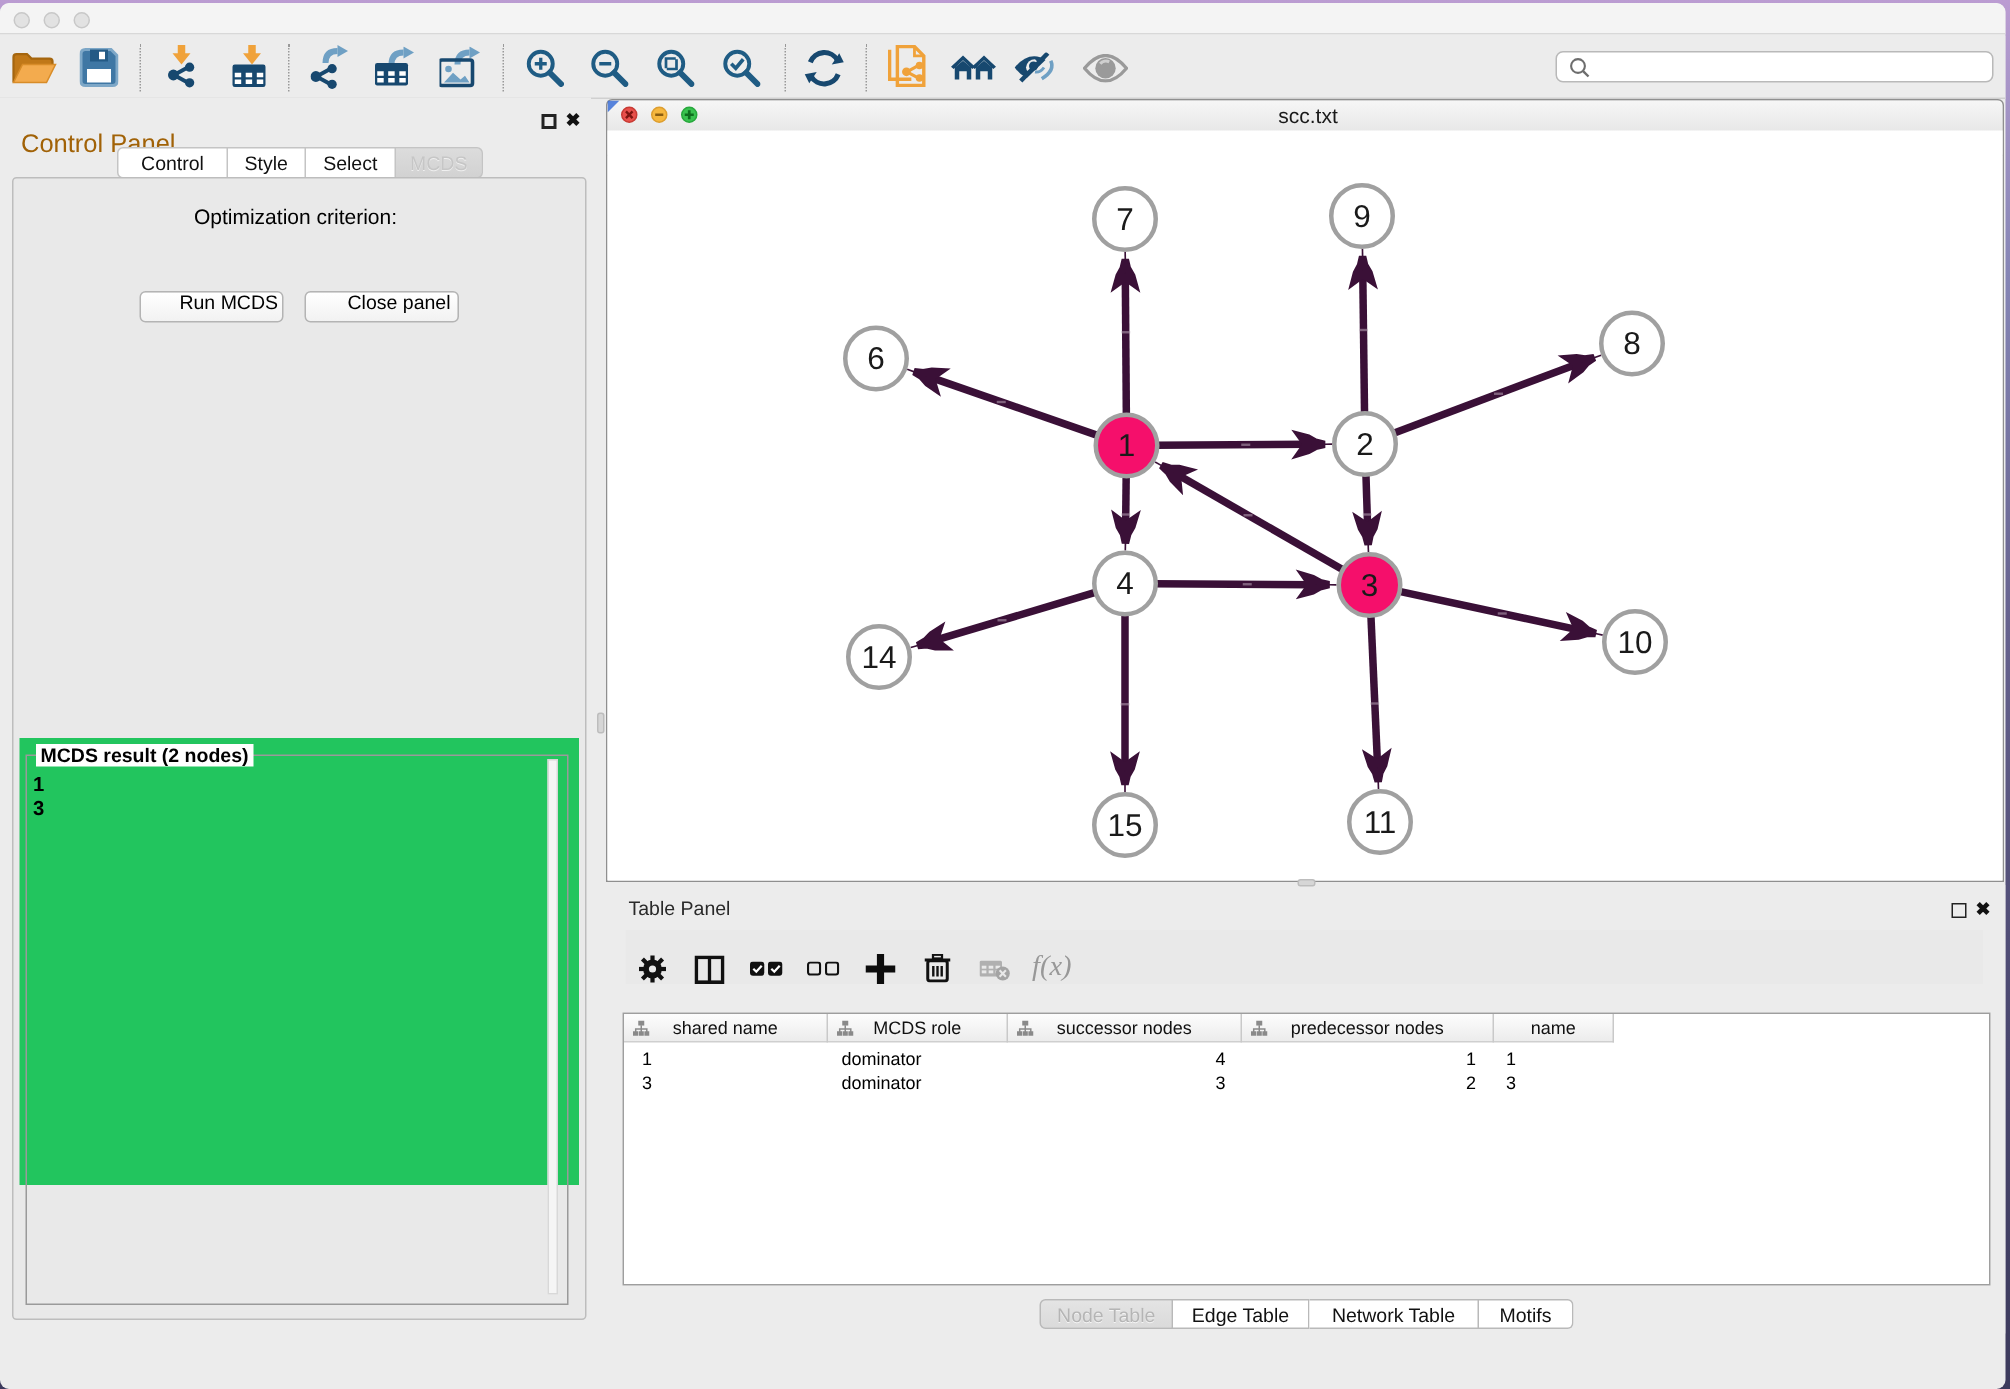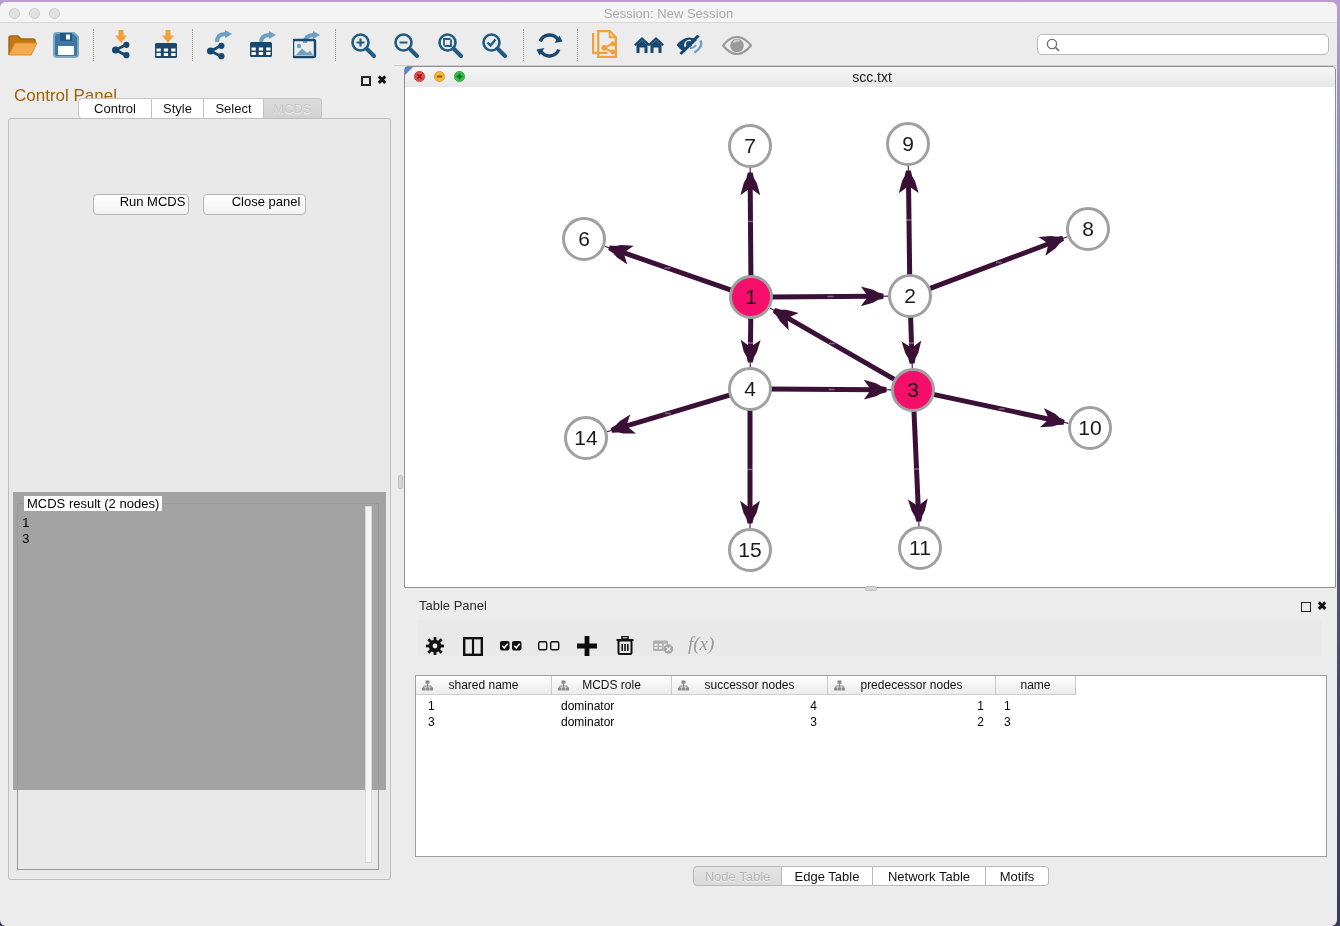--- a/index.html
+++ b/index.html
@@ -26,21 +26,21 @@
 .xicn { position:absolute; font-size:12px; font-weight:bold; color:#111; }
 .tab { position:absolute; top:33px; height:21px; background:#fff; border:1px solid #c4c4c4;
   font-size:13px; color:#111; text-align:center; line-height:20px; }
 .panelbox { position:absolute; left:8px; top:53px; width:383px; height:762px;
   background:#e9e9e9; border:1px solid #bdbdbd; border-radius:3px; }
 .optlabel { position:absolute; top:71px; left:0; width:394px; text-align:center; font-size:14px; color:#000; }
 .combo { position:absolute; left:44px; top:95px; width:310px; height:22px; background:#fff;
   border:1px solid #ababab; border-radius:4px; font-size:13.5px; color:#000; line-height:21px; padding-left:13px; }
 .btn { position:absolute; top:129px; height:21px; background:linear-gradient(#ffffff,#f2f2f2);
   border:1px solid #b4b4b4; border-radius:4px; font-size:13px; color:#000; text-align:center; line-height:14px;padding-left:23px; }
-.mcdswhite { position:absolute; left:13px; top:427px; width:373px; height:298px; background:#a3a3a3; }
+.mcdswhite { position:absolute; left:13px; top:427px; width:373px; height:298px; background:#22c55e;font-weight:bold; }
 .fieldset { position:absolute; left:4px; top:11px; width:362px; height:367px; border:1px solid #9a9a9a; }
 .fieldlbl { position:absolute; left:6px; top:-8px; background:#fff; padding:0 3px; font-size:13px; color:#000; }
 .resulttext { position:absolute; left:4px; top:11px; font-size:13.5px; color:#000; line-height:16px; }
 .scrolltrack { position:absolute; right:6px; top:2px; width:7px; height:357px; background:#f5f5f5; border:1px solid #d8d8d8; }
 
 .netwin { position:absolute; left:404px; top:64px; width:932px; height:522px;
   border:1px solid #8f8f8f; border-radius:4px 4px 0 0; background:#fff; }
 .nettitle { position:absolute; left:0; top:0; width:930px; height:37px;
   background:linear-gradient(#f6f6f6,#dcdcdc); border-bottom:1px solid #9a9a9a; border-radius:4px 4px 0 0; }
 .nettitle .t { position:absolute; top:2px; left:2px; width:100%; text-align:center; font-size:14px; color:#1a1a1a; }
@@ -64,21 +64,20 @@
 .membtn { position:absolute; left:1254px; top:8px; width:74px; height:23px; background:#f5f5f5; border:1px solid #9e9e9e; font-size:12px; color:#000; }
 </style>
 </head>
 <body>
 <div class="win">
 
   <div class="titlebar">
     <div class="tl" style="left:9px"></div>
     <div class="tl" style="left:29px"></div>
     <div class="tl" style="left:49px"></div>
-    <div class="title">Session: New Session</div>
   </div>
 
   <div class="toolbar">
     <div class="tsep" style="left:93px"></div>
     <div class="tsep" style="left:192px"></div>
     <div class="tsep" style="left:335px"></div>
     <div class="tsep" style="left:523px"></div>
     <div class="tsep" style="left:577px"></div>
     <svg class="ticon" style="left:7px;top:9px" width="31" height="25" viewBox="0 0 31 25">
         <path d="M2 22 L2 5 Q2 3 4 3 L11 3 L14 6 L26 6 Q28 6 28 8 L28 10" fill="#c07818" stroke="#a5660f" stroke-width="1.5"></path>
@@ -232,20 +231,21 @@
 
   <div class="ctrl">
     <div class="hdr">Control Panel</div>
     <div class="fbox" style="left:361px;top:11px"></div>
     <div class="xicn" style="left:377px;top:8px">✖</div>
     <div class="tab" style="left:78px;width:74px;border-radius:4px 0 0 4px">Control</div>
     <div class="tab" style="left:152px;width:52px;border-left:none">Style</div>
     <div class="tab" style="left:204px;width:60px;border-left:none">Select</div>
     <div class="tab" style="left:264px;width:58px;border-left:none;background:linear-gradient(#dcdcdc,#d2d2d2);color:#c6c6c6;text-shadow:0 1px 0 #f0f0f0;border-radius:0 4px 4px 0">MCDS</div>
     <div class="panelbox"></div>
+    <div class="optlabel">Optimization criterion:</div>
     <div class="btn" style="left:93px;width:96px">Run MCDS</div>
     <div class="btn" style="left:203px;width:103px">Close panel</div>
     <div class="mcdswhite">
       <div class="fieldset">
         <div class="fieldlbl">MCDS result (2 nodes)</div>
         <div class="resulttext">1<br>3</div>
         <div class="scrolltrack"></div>
       </div>
     </div>
   </div>

